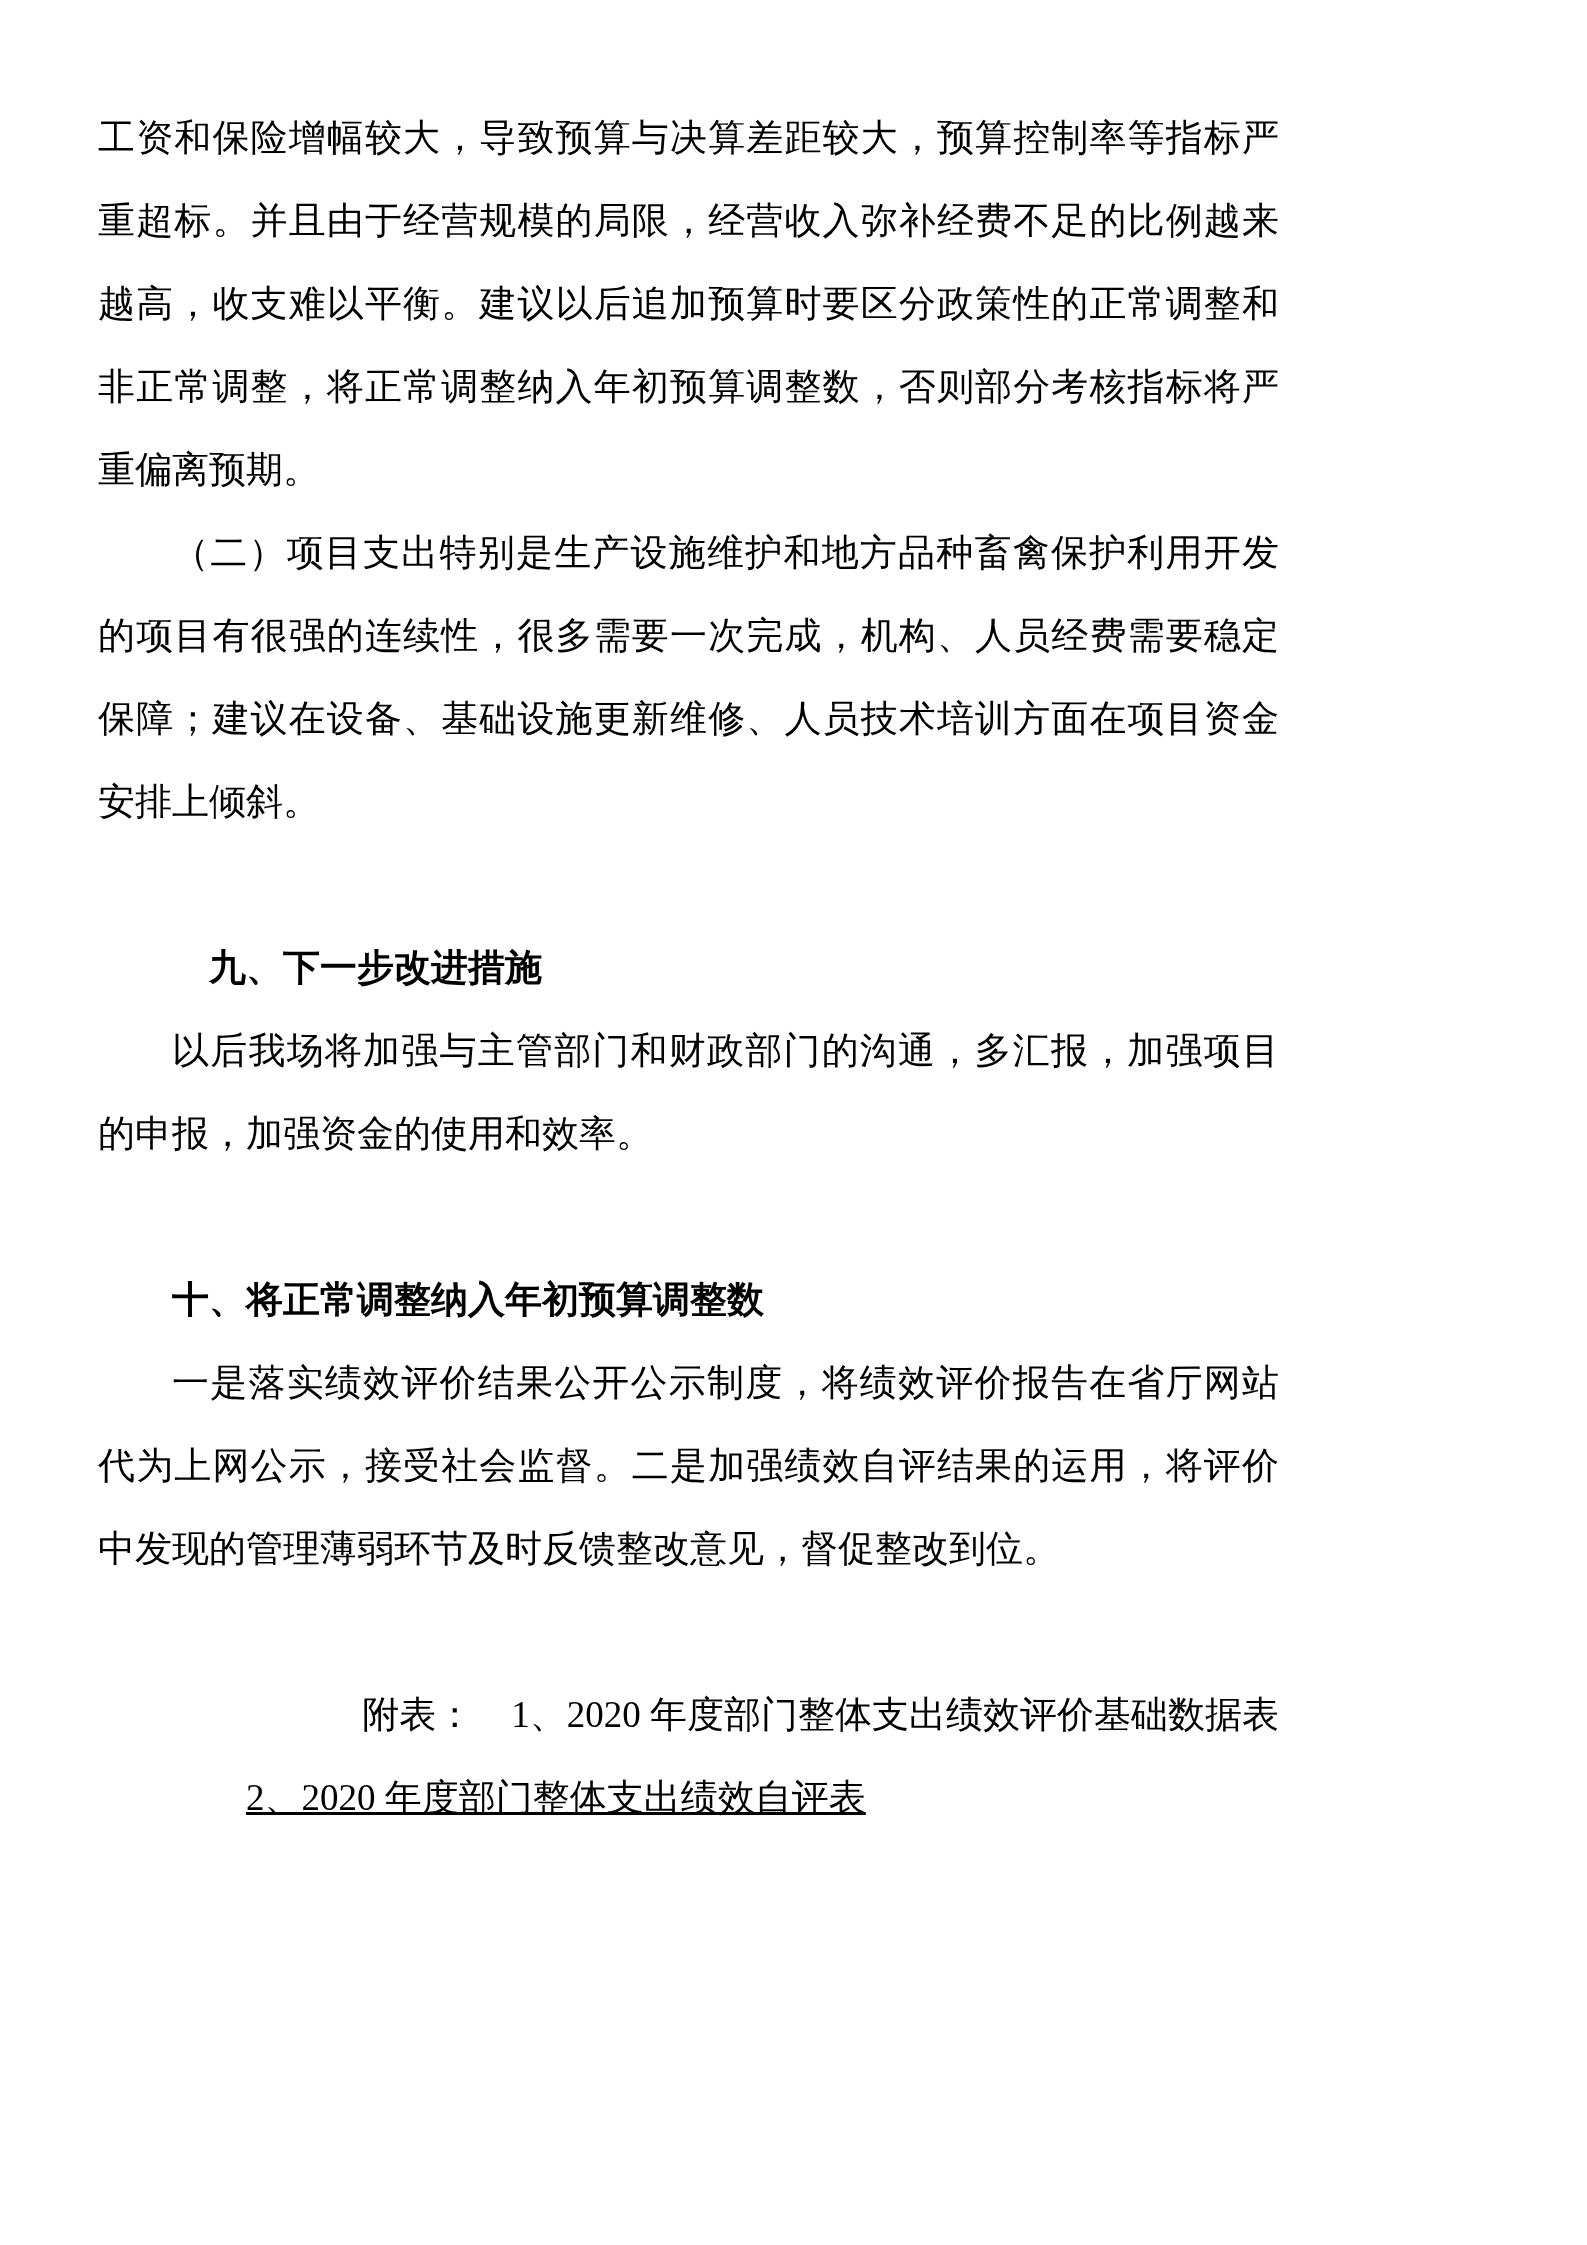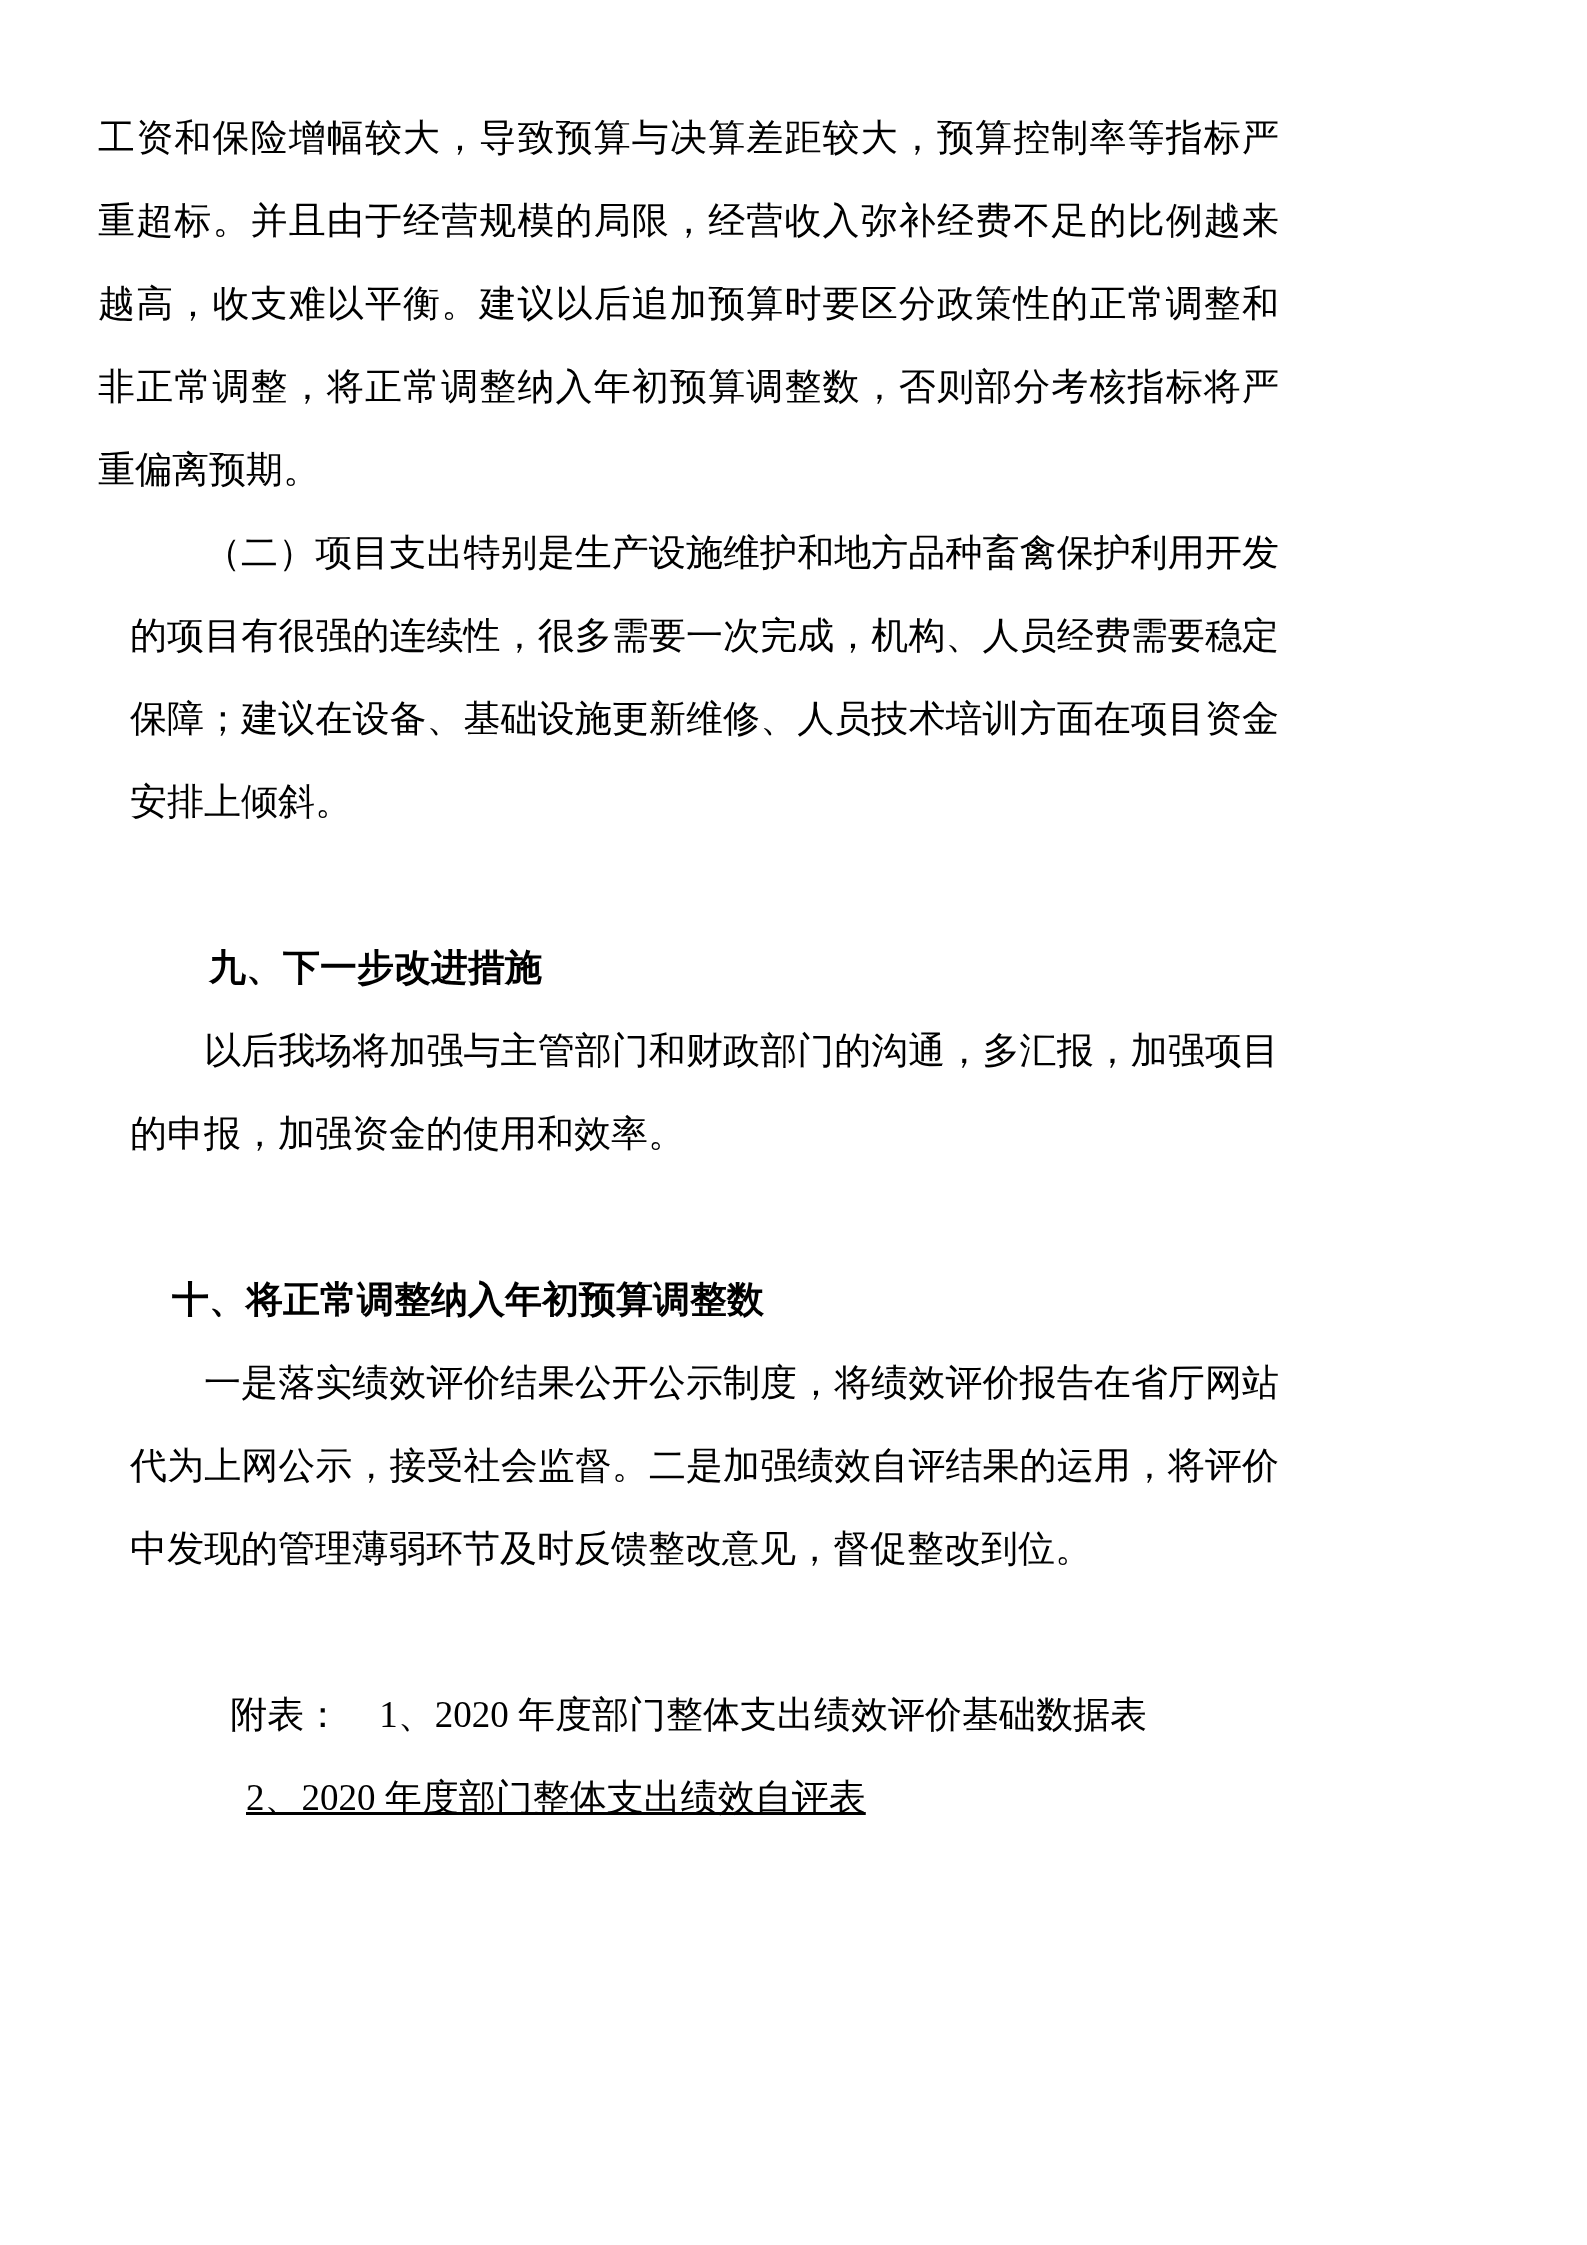--- a/index.html
+++ b/index.html
@@ -21,31 +21,31 @@
     padding: 96px 115px 0 98px;
     overflow: hidden;
   }
   .para {
     margin: 0;
     text-align: justify;
     text-justify: inter-character;
     line-break: strict;
     word-break: normal;
   }
-  .indent-2 { text-indent: 74px; margin-left: 32px; }
+  .indent-2 { text-indent: 74px; }
   .heading {
     margin: 83px 0 0 0;
     font-weight: bold;
     text-align: left;
   }
   .h-nine { text-indent: 111px; }
   .h-ten  { text-indent: 74px; }
   .attach-line {
     margin: 83px 0 0 0;
-    text-align: center;
+    text-align: right;
   }
   .attach-line-2 {
     margin: 0;
     text-align: left;
     text-indent: 148px;
     text-decoration: underline;
   }
   .attach-gap {
     display: inline-block;
     width: 38px;

